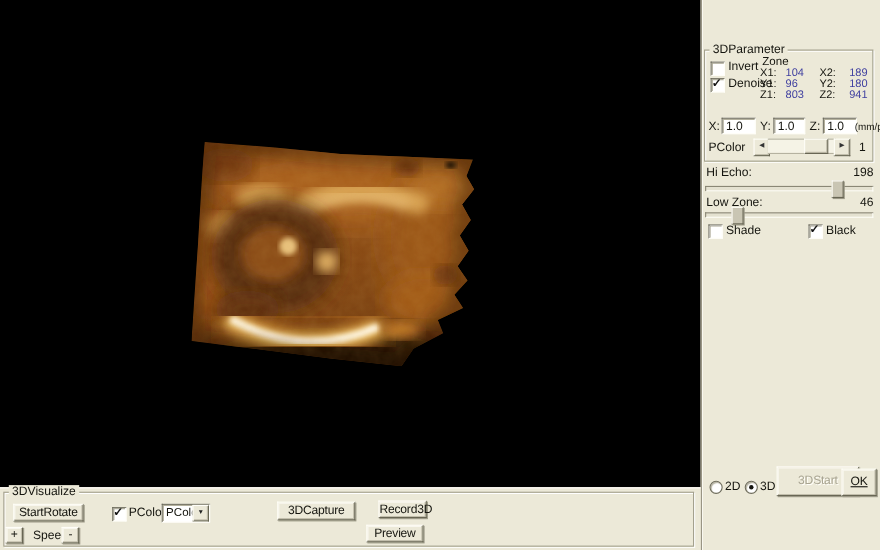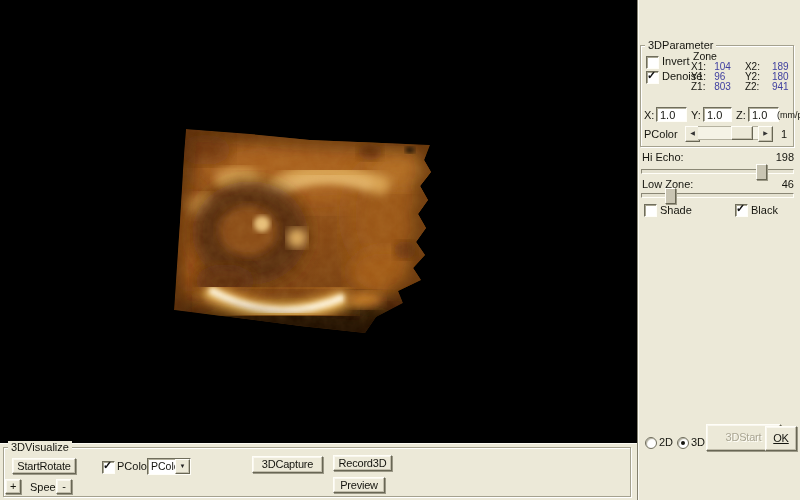--- a/index.html
+++ b/index.html
@@ -228,17 +228,17 @@
 
     <span class="cb on" style="left:102px; top:18px;"></span>
     <span class="lbl" style="left:117px; top:17px;">PColor</span>
 
     <div class="combo" style="left:147px; top:15px; width:42px; height:15px;">
       <span class="cval">PColor</span>
       <span class="drop">▼</span>
     </div>
 
     <button class="btn" style="left:252px; top:13px; width:71px; height:17px;">3DCapture</button>
-    <button class="btn" style="left:333px; top:12px; width:59px; height:16px;">Record3D</button>
+    <button class="btn" style="left:344px; top:12px; width:44px; height:16px;">Record3D</button>
     <button class="btn" style="left:333px; top:34px; width:52px; height:16px;">Preview</button>
   </div>
 
 </div>
 
 </body></html>

